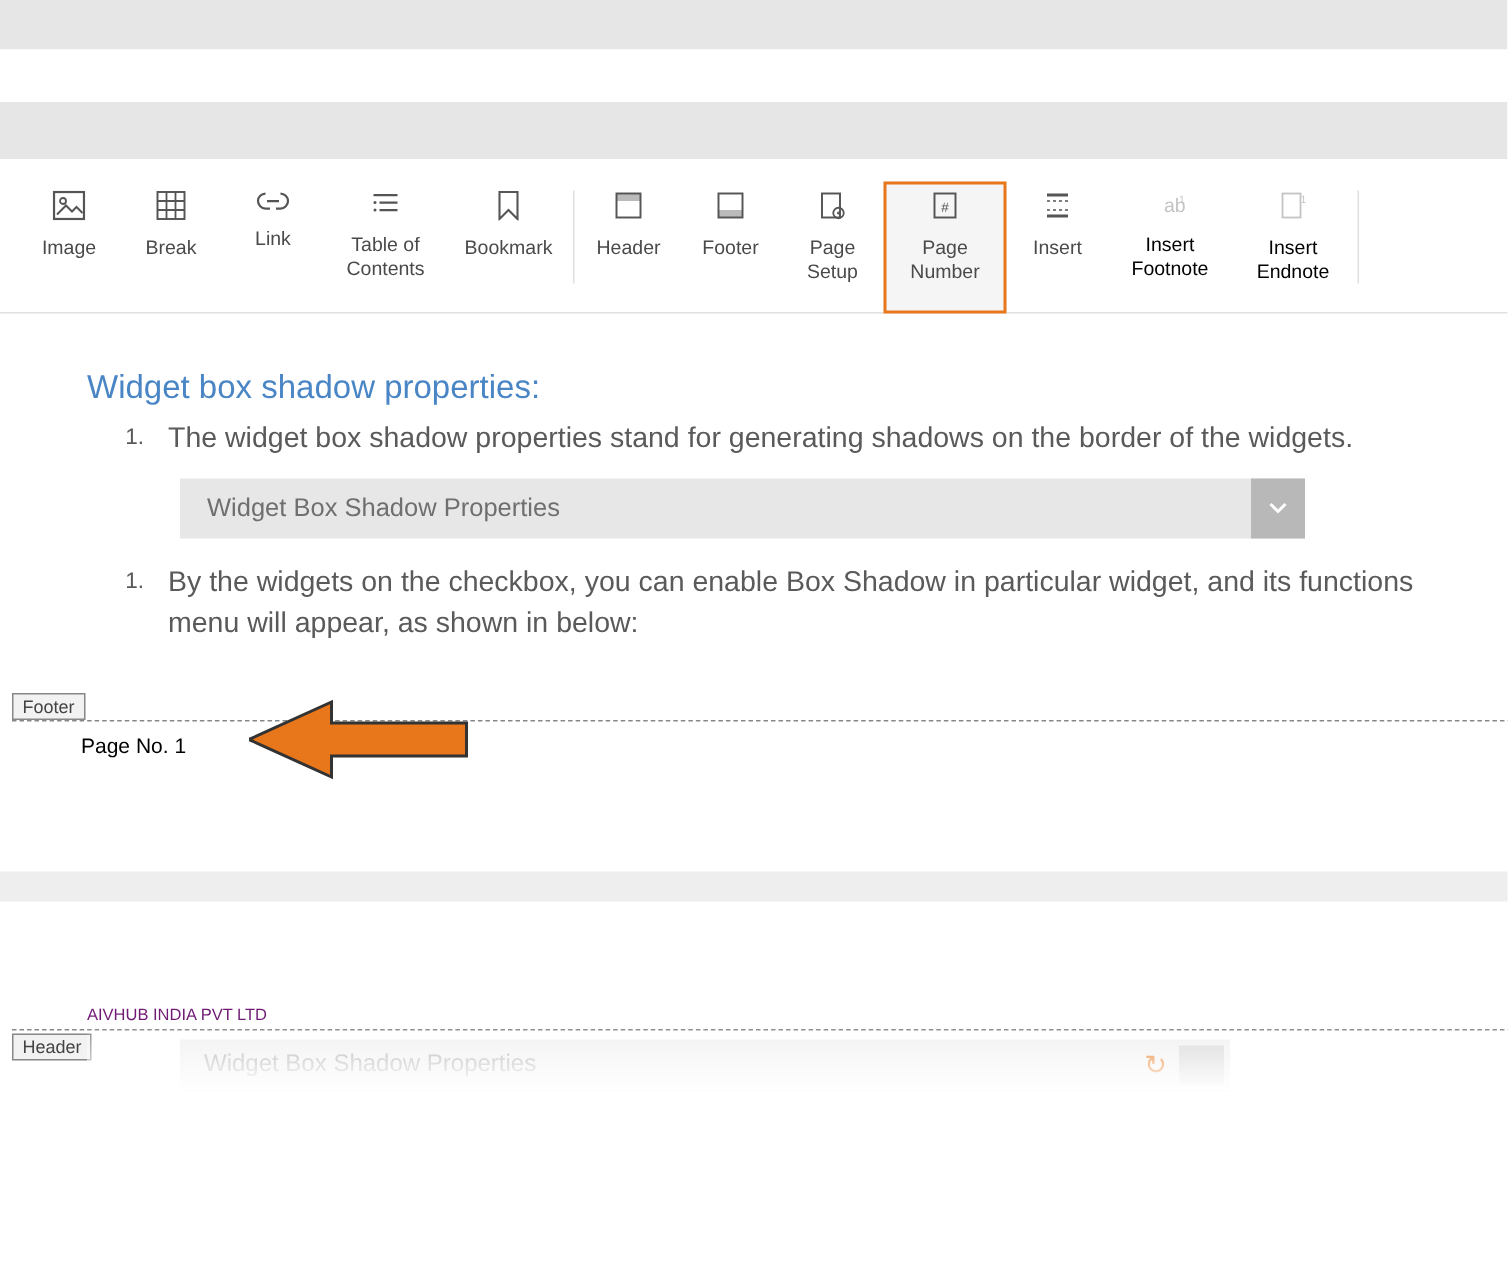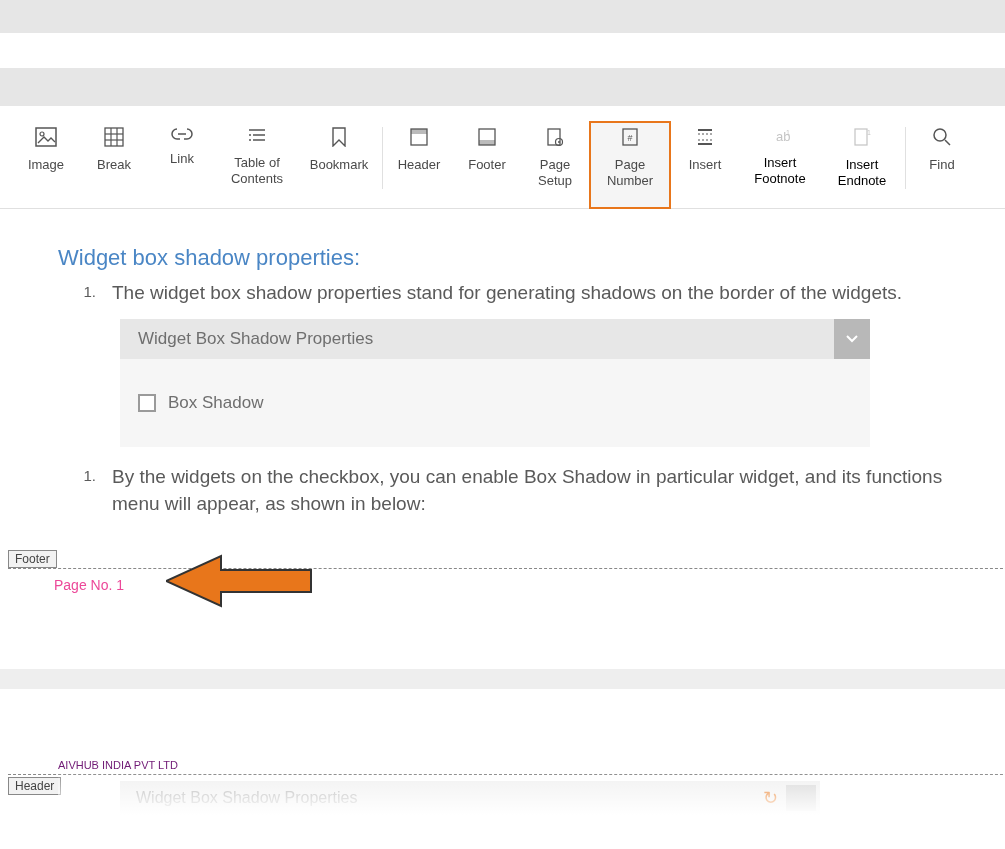--- a/index.html
+++ b/index.html
@@ -144,21 +144,21 @@
       padding: 1px 6px;
       color: #444;
     }
     .dashed-line {
       border-top: 1.5px dashed #888;
       margin-left: -50px;
       margin-right: -38px;
     }
     .pageno {
       font-size: 14px;
-      color: #ec4899;
+      color: #000000;
       margin-top: 8px;
       margin-left: -4px;
     }
     .arrow {
       position: absolute;
       left: 108px;
       top: -18px;
     }
     .page-gap {
       height: 20px;
@@ -326,49 +326,38 @@
   </div>
   <div class="ribbon-item wide disabled">
     <svg width="20" height="20">
         <rect x="3" y="2" width="12" height="16" fill="none" stroke="#555" stroke-width="1.2"></rect>
         <text x="15" y="8" font-size="7" fill="#555">1</text>
       </svg>
     <span style="white-space:pre-line">Insert
 Endnote</span>
   </div>
   <div class="ribbon-sep"></div>
-  <div class="ribbon-item">
-    <svg width="20" height="20">
-        <circle cx="8" cy="8" r="6" fill="none" stroke="#555" stroke-width="1.5"></circle>
-        <line x1="13" y1="13" x2="18" y2="18" stroke="#555" stroke-width="1.5"></line>
-      </svg>
-    <span>Find</span>
-  </div>
 </div>
 
 <div class="doc-area">
   <div class="heading">Widget box shadow properties:</div>
 
   <div class="list-item">
     <div class="list-num">1.</div>
     <div class="list-text">The widget box shadow properties stand for generating shadows on the border of the widgets.</div>
   </div>
 
   <div class="panel">
     <div class="panel-header">
       <span class="panel-title">Widget Box Shadow Properties</span>
       <div class="panel-chevron">
         <svg width="12" height="8">
             <polyline points="1,1 6,6 11,1" fill="none" stroke="#fff" stroke-width="2"></polyline>
           </svg>
       </div>
-    </div>
-    <div class="panel-body">
-      <div class="checkbox"></div>
-      <span class="cb-label">Box Shadow</span>
     </div>
   </div>
 
   <div class="list-item">
     <div class="list-num">1.</div>
     <div class="list-text">By the widgets on the checkbox, you can enable Box Shadow in particular widget, and its functions menu will appear, as shown in below:</div>
   </div>
 
   <div class="footer-region">
     <div class="footer-tab">Footer</div>

